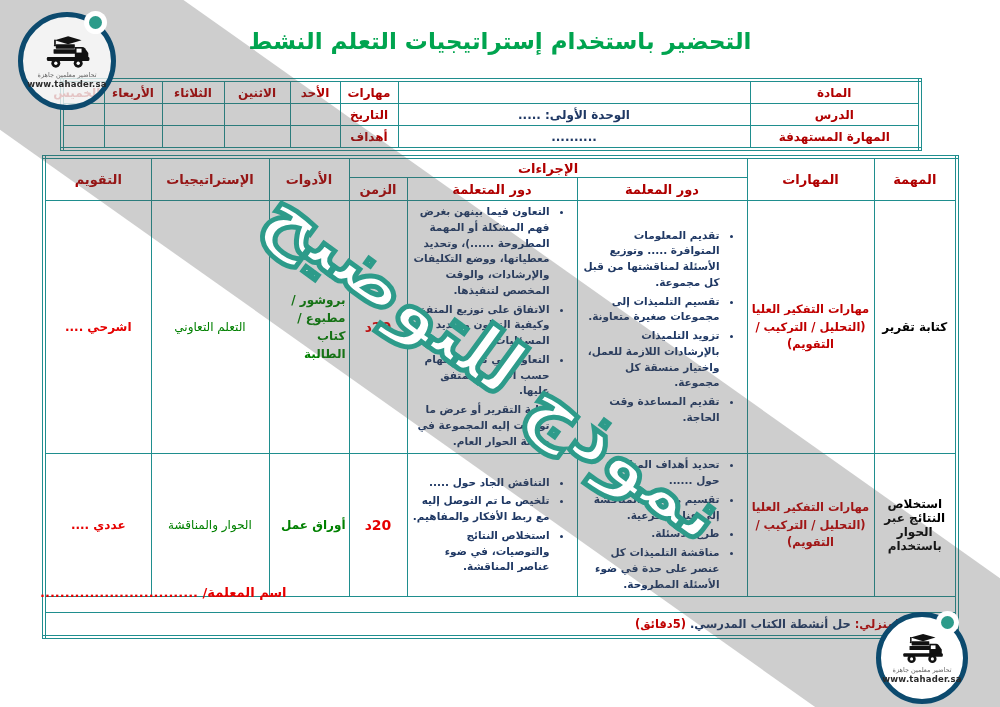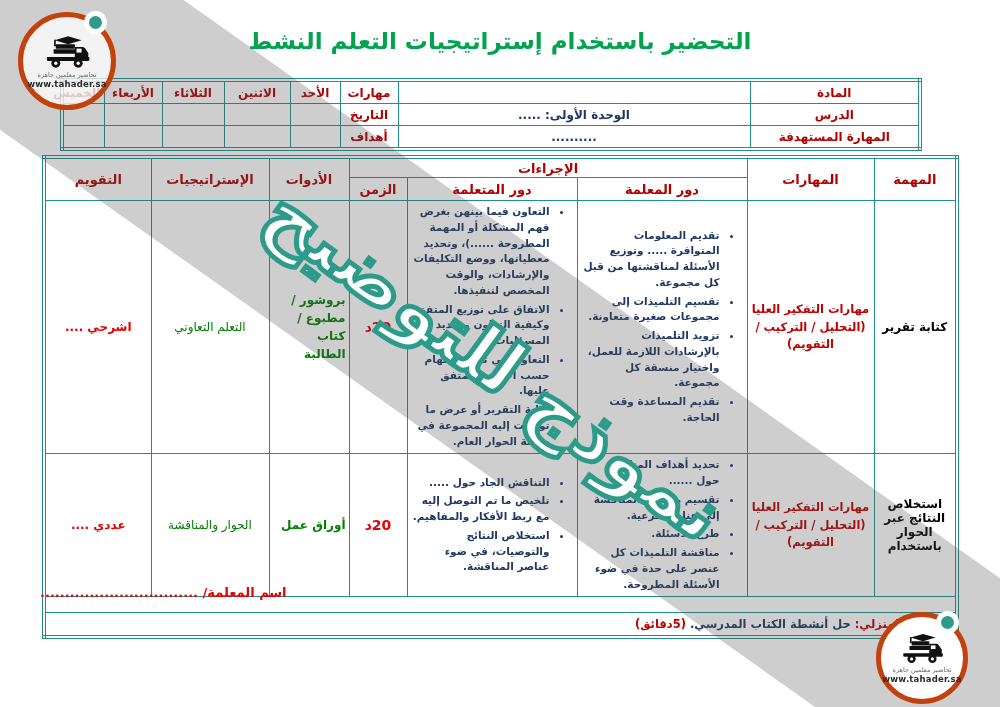--- a/index.html
+++ b/index.html
@@ -51,21 +51,21 @@
   .hw-label{color:#c00000;}
   .hw-text{color:#1f3864;}
   .hw-dur{color:#c00000;}
   
   .signature{
     position:absolute;left:40px;top:585px;width:300px;direction:rtl;text-align:left;
     color:#e60000;font-weight:bold;font-size:13px;z-index:1;white-space:nowrap;
   }
   
   .logo{
-    position:absolute;border-radius:50%;border:5px solid #c2410c;box-sizing:border-box;
+    position:absolute;border-radius:50%;border:5px solid #0c4a6e;box-sizing:border-box;
     display:flex;flex-direction:column;align-items:center;justify-content:center;
     z-index:4;
   }
   .logo-top{left:18px;top:12px;width:98px;height:98px;background:rgba(255,255,255,0.75);}
   .logo-bottom{left:876px;top:612px;width:92px;height:92px;background:#ffffff;}
   .logo .dot{
     position:absolute;width:13px;height:13px;border-radius:50%;background:#2d9b8a;
     top:-1px;right:9px;box-shadow:0 0 0 5px #fff;
   }
   .logo-ar{font-size:6.5px;color:#666;margin-top:1px;}

